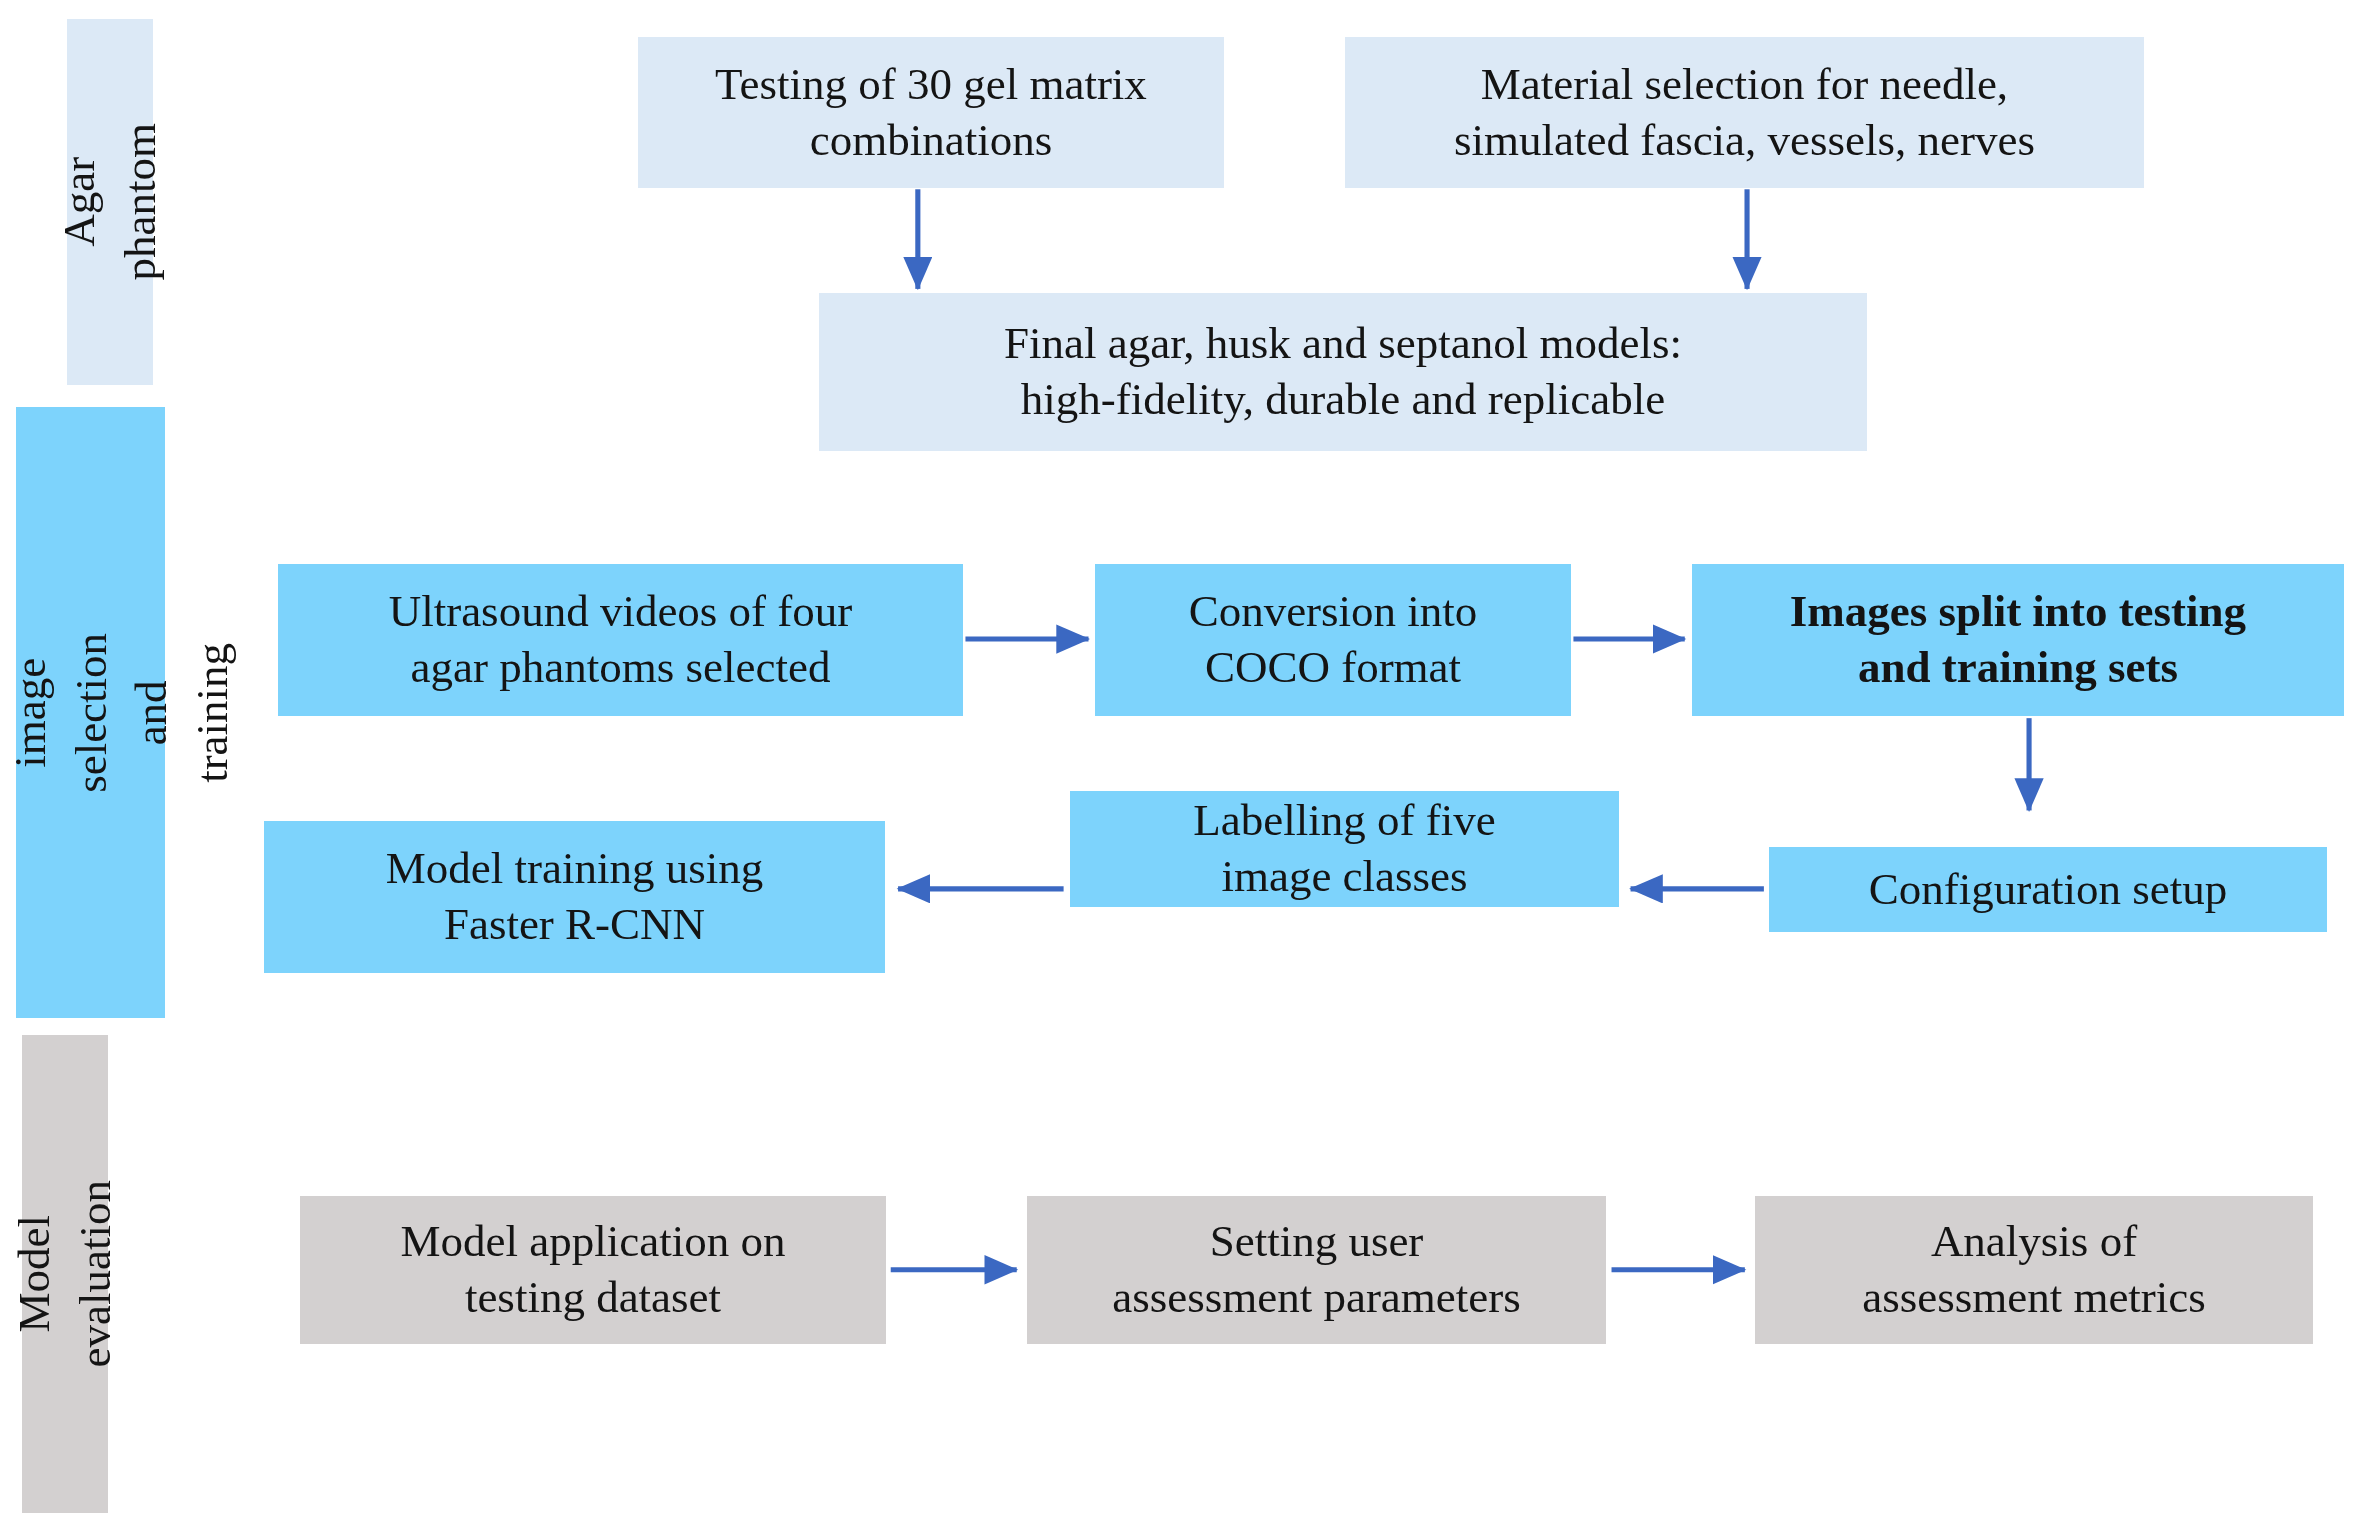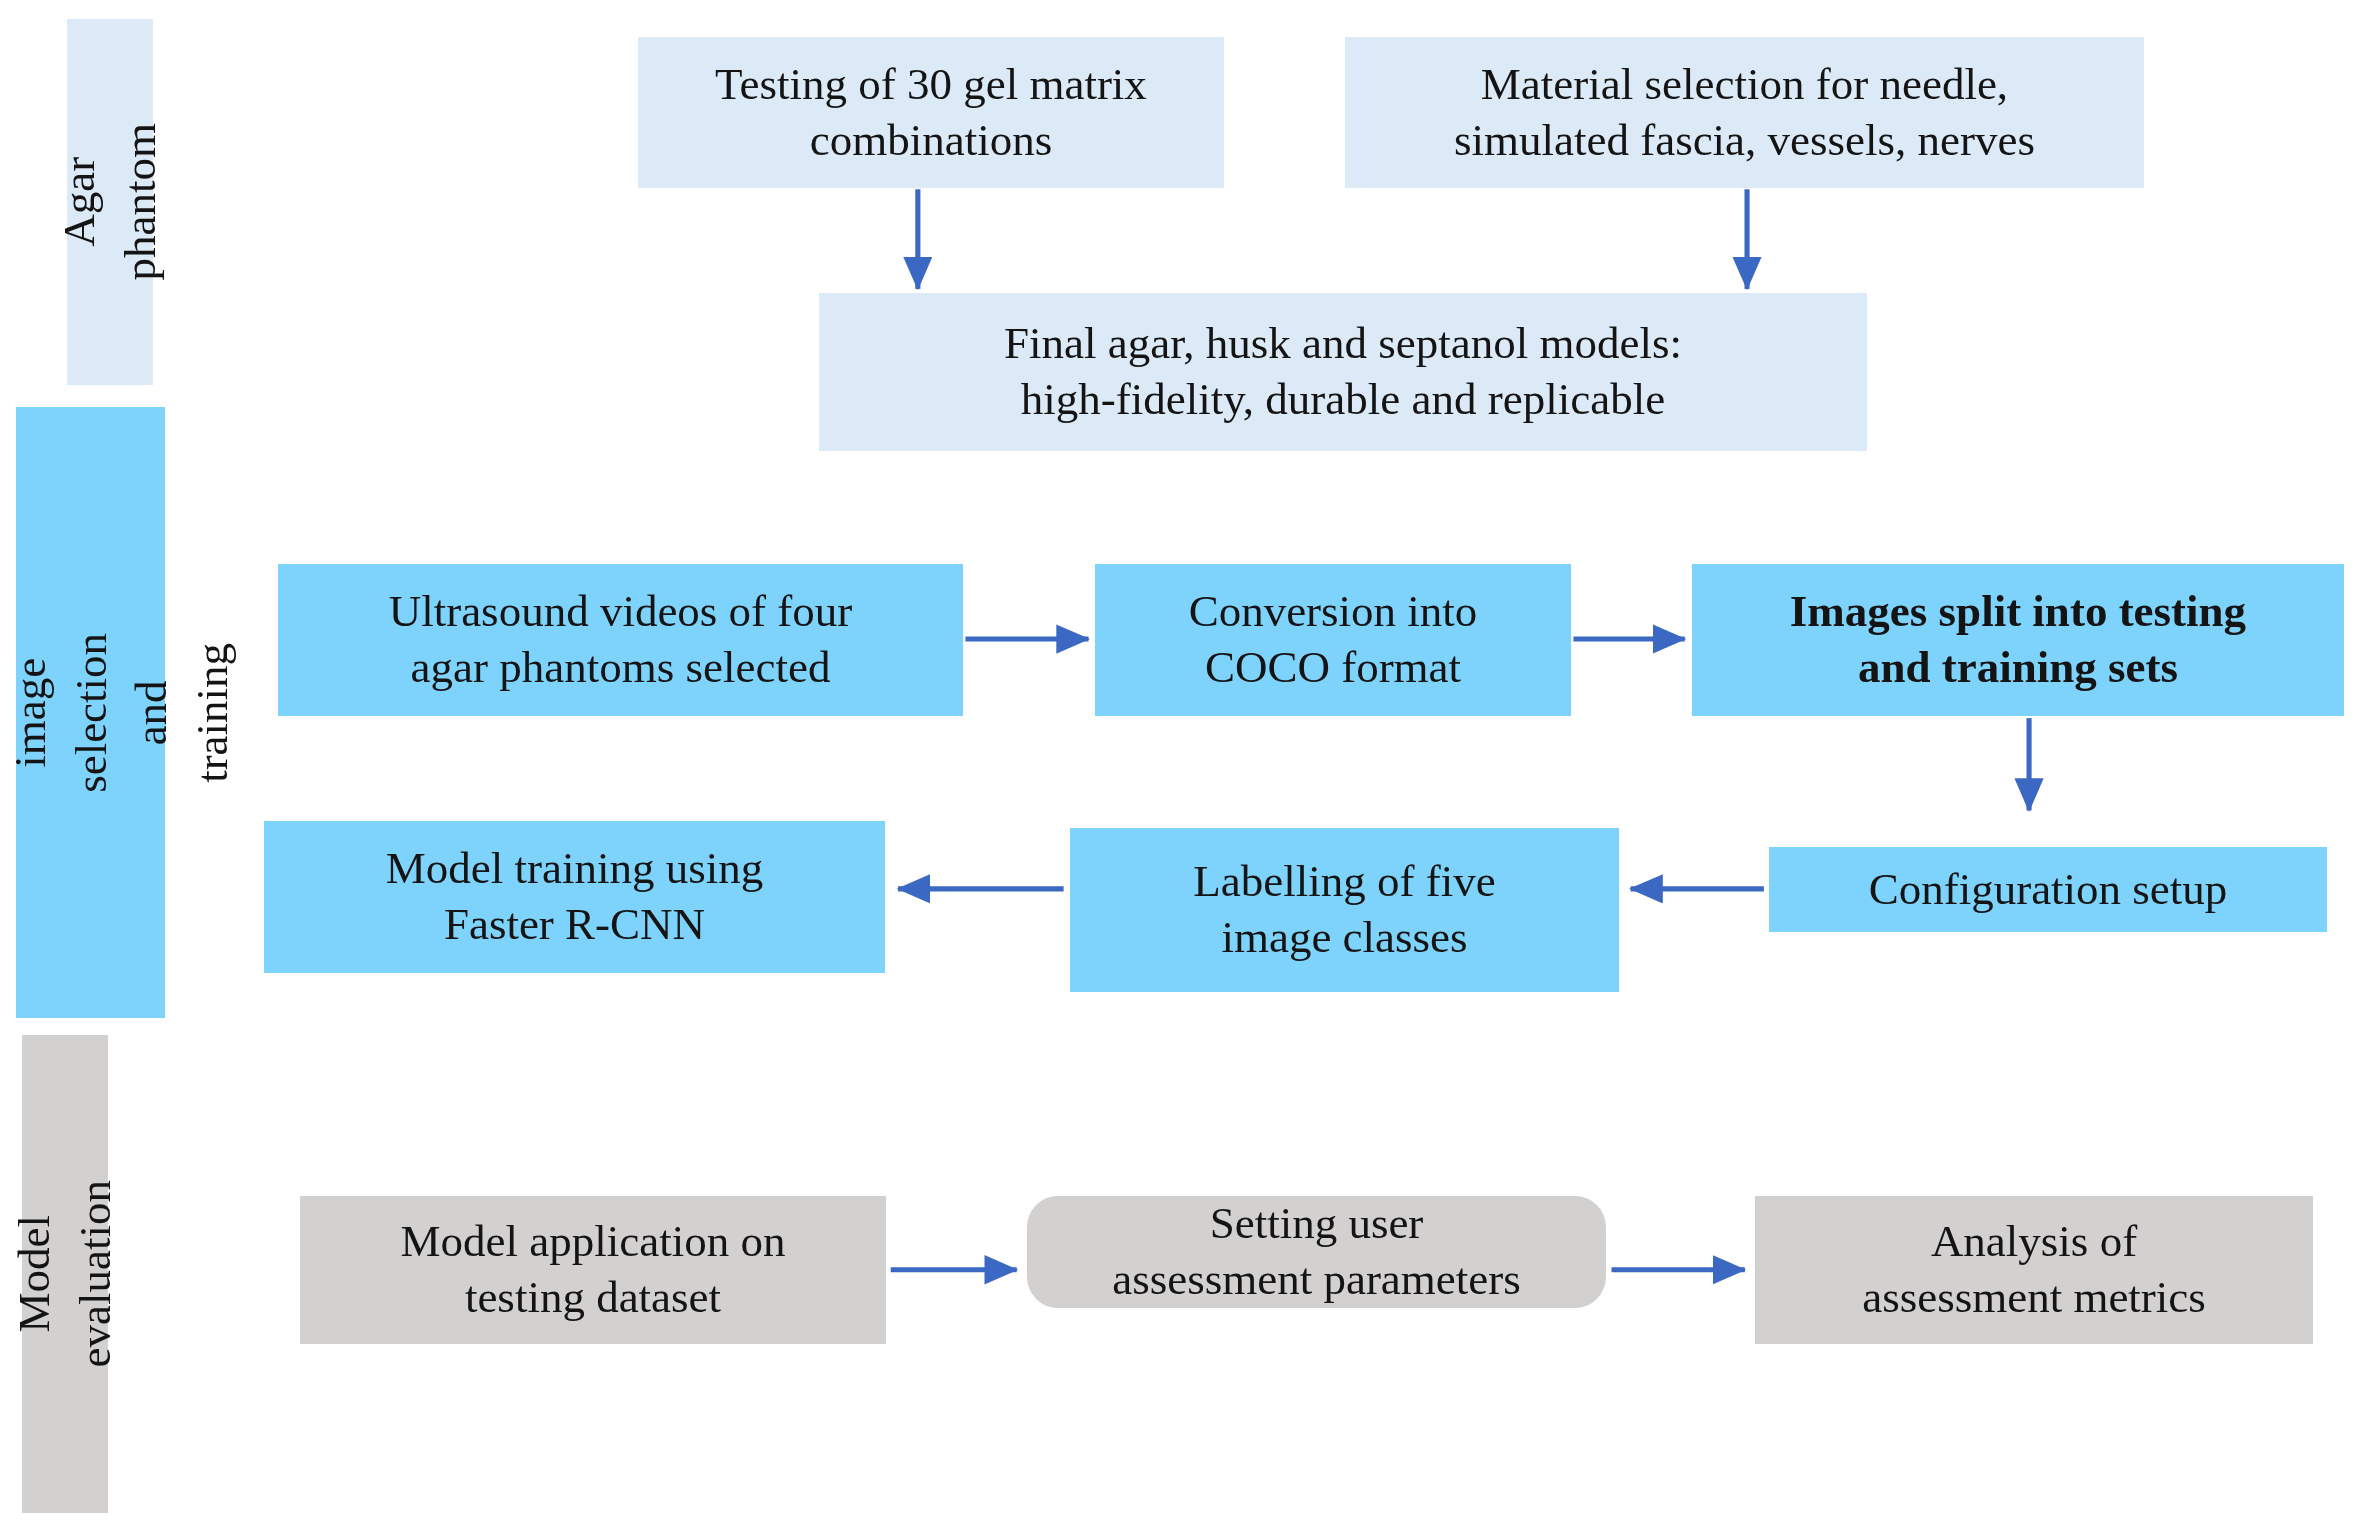--- a/index.html
+++ b/index.html
@@ -85,29 +85,29 @@
 
   <div class="box medium" style="left:1095px; top:564px; width:476px; height:152px;">Conversion into
 COCO format</div>
 
   <div class="box medium" style="left:1692px; top:564px; width:652px; height:152px;font-weight:bold;">Images split into testing
 and training sets</div>
 
   <div class="box medium" style="left:264px; top:821px; width:621px; height:152px;">Model training using
 Faster R-CNN</div>
 
-  <div class="box medium" style="left:1070px; top:828px; width:549px; height:164px;">Labelling of five
+  <div class="box medium" style="left:1070px; top:791px; width:549px; height:116px;">Labelling of five
 image classes</div>
 
   <div class="box medium" style="left:1769px; top:847px; width:558px; height:85px;">Configuration setup</div>
 
   <div class="box gray" style="left:300px; top:1196px; width:586px; height:148px;">Model application on
 testing dataset</div>
 
-  <div class="box gray" style="left:1027px; top:1196px; width:579px; height:112px;border-radius:31px;">Setting user
+  <div class="box gray" style="left:1027px; top:1196px; width:579px; height:148px;">Setting user
 assessment parameters</div>
 
   <div class="box gray" style="left:1755px; top:1196px; width:558px; height:148px;">Analysis of
 assessment metrics</div>
 
   <svg class="edges" width="2377" height="1533" viewBox="0 0 3245 2092">
     <defs>
       <marker id="ah" markerUnits="userSpaceOnUse" markerWidth="52" markerHeight="42" refX="44" refY="20" orient="auto">
         <path d="M0,0 L46,20 L0,40 Z" fill="#3b68c2"></path>
       </marker>

